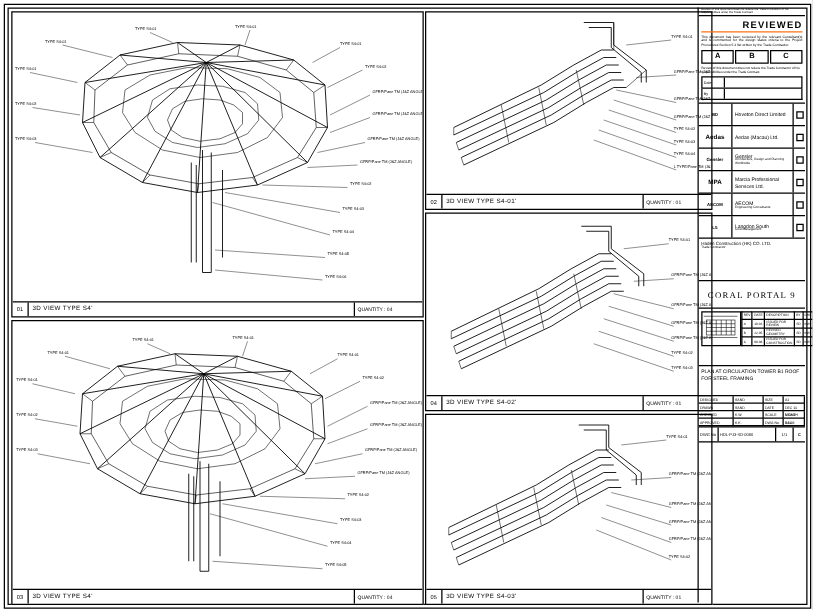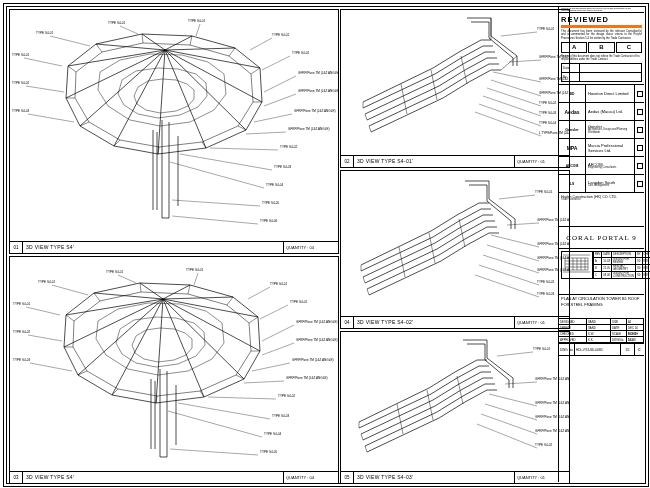--- a/index.html
+++ b/index.html
@@ -27,21 +27,21 @@
   .ln{stroke:#000;fill:none;stroke-width:.7;}
   .lnt{stroke:#000;fill:none;stroke-width:.45;}
   .lead{stroke:#000;fill:none;stroke-width:.35;}
   .lbl{font-size:3.1px;font-family:"Liberation Sans",sans-serif;fill:#000;}
 
   
   #titleblock{position:absolute;right:6px;top:6px;width:86px;height:476px;border-left:1px solid #000;box-sizing:border-box;font-size:4px;}
   .tb-sec{border-bottom:1px solid #000;box-sizing:border-box;position:relative;}
   .tb-head{font-size:3.6px;padding:1px 2px;border-bottom:1px solid #000;}
   .reviewed-box{padding:2px;}
-  .reviewed-title{text-align:left;font-weight:bold;font-size:7.5px;letter-spacing:1px;border-bottom:3px solid #f97316;padding-bottom:1px;margin-bottom:2px;}
+  .reviewed-title{text-align:right;font-weight:bold;font-size:7.5px;letter-spacing:1px;border-bottom:1px solid #f97316;padding-bottom:1px;margin-bottom:2px;}
   .reviewed-body{font-size:2.7px;line-height:1.25;text-align:justify;}
   .abc-row{display:flex;margin-top:2px;}
   .abc-cell{flex:1;border:1px solid #000;height:9px;text-align:center;font-weight:bold;font-size:6px;line-height:9px;margin-right:1px;}
   .abc-cell:last-child{margin-right:0;}
   .abc-note{font-size:2.6px;line-height:1.2;margin-top:2px;}
   .date-row{display:flex;border:1px solid #000;margin-top:2px;height:8px;font-size:3px;}
   .date-row .k{width:16px;border-right:1px solid #000;padding-left:1px;line-height:8px;}
   .date-row .v{flex:1;}
   .sign-row{display:flex;border:1px solid #000;border-top:0;height:8px;font-size:3px;}
   .sign-row .k{width:16px;border-right:1px solid #000;padding-left:1px;line-height:8px;}

